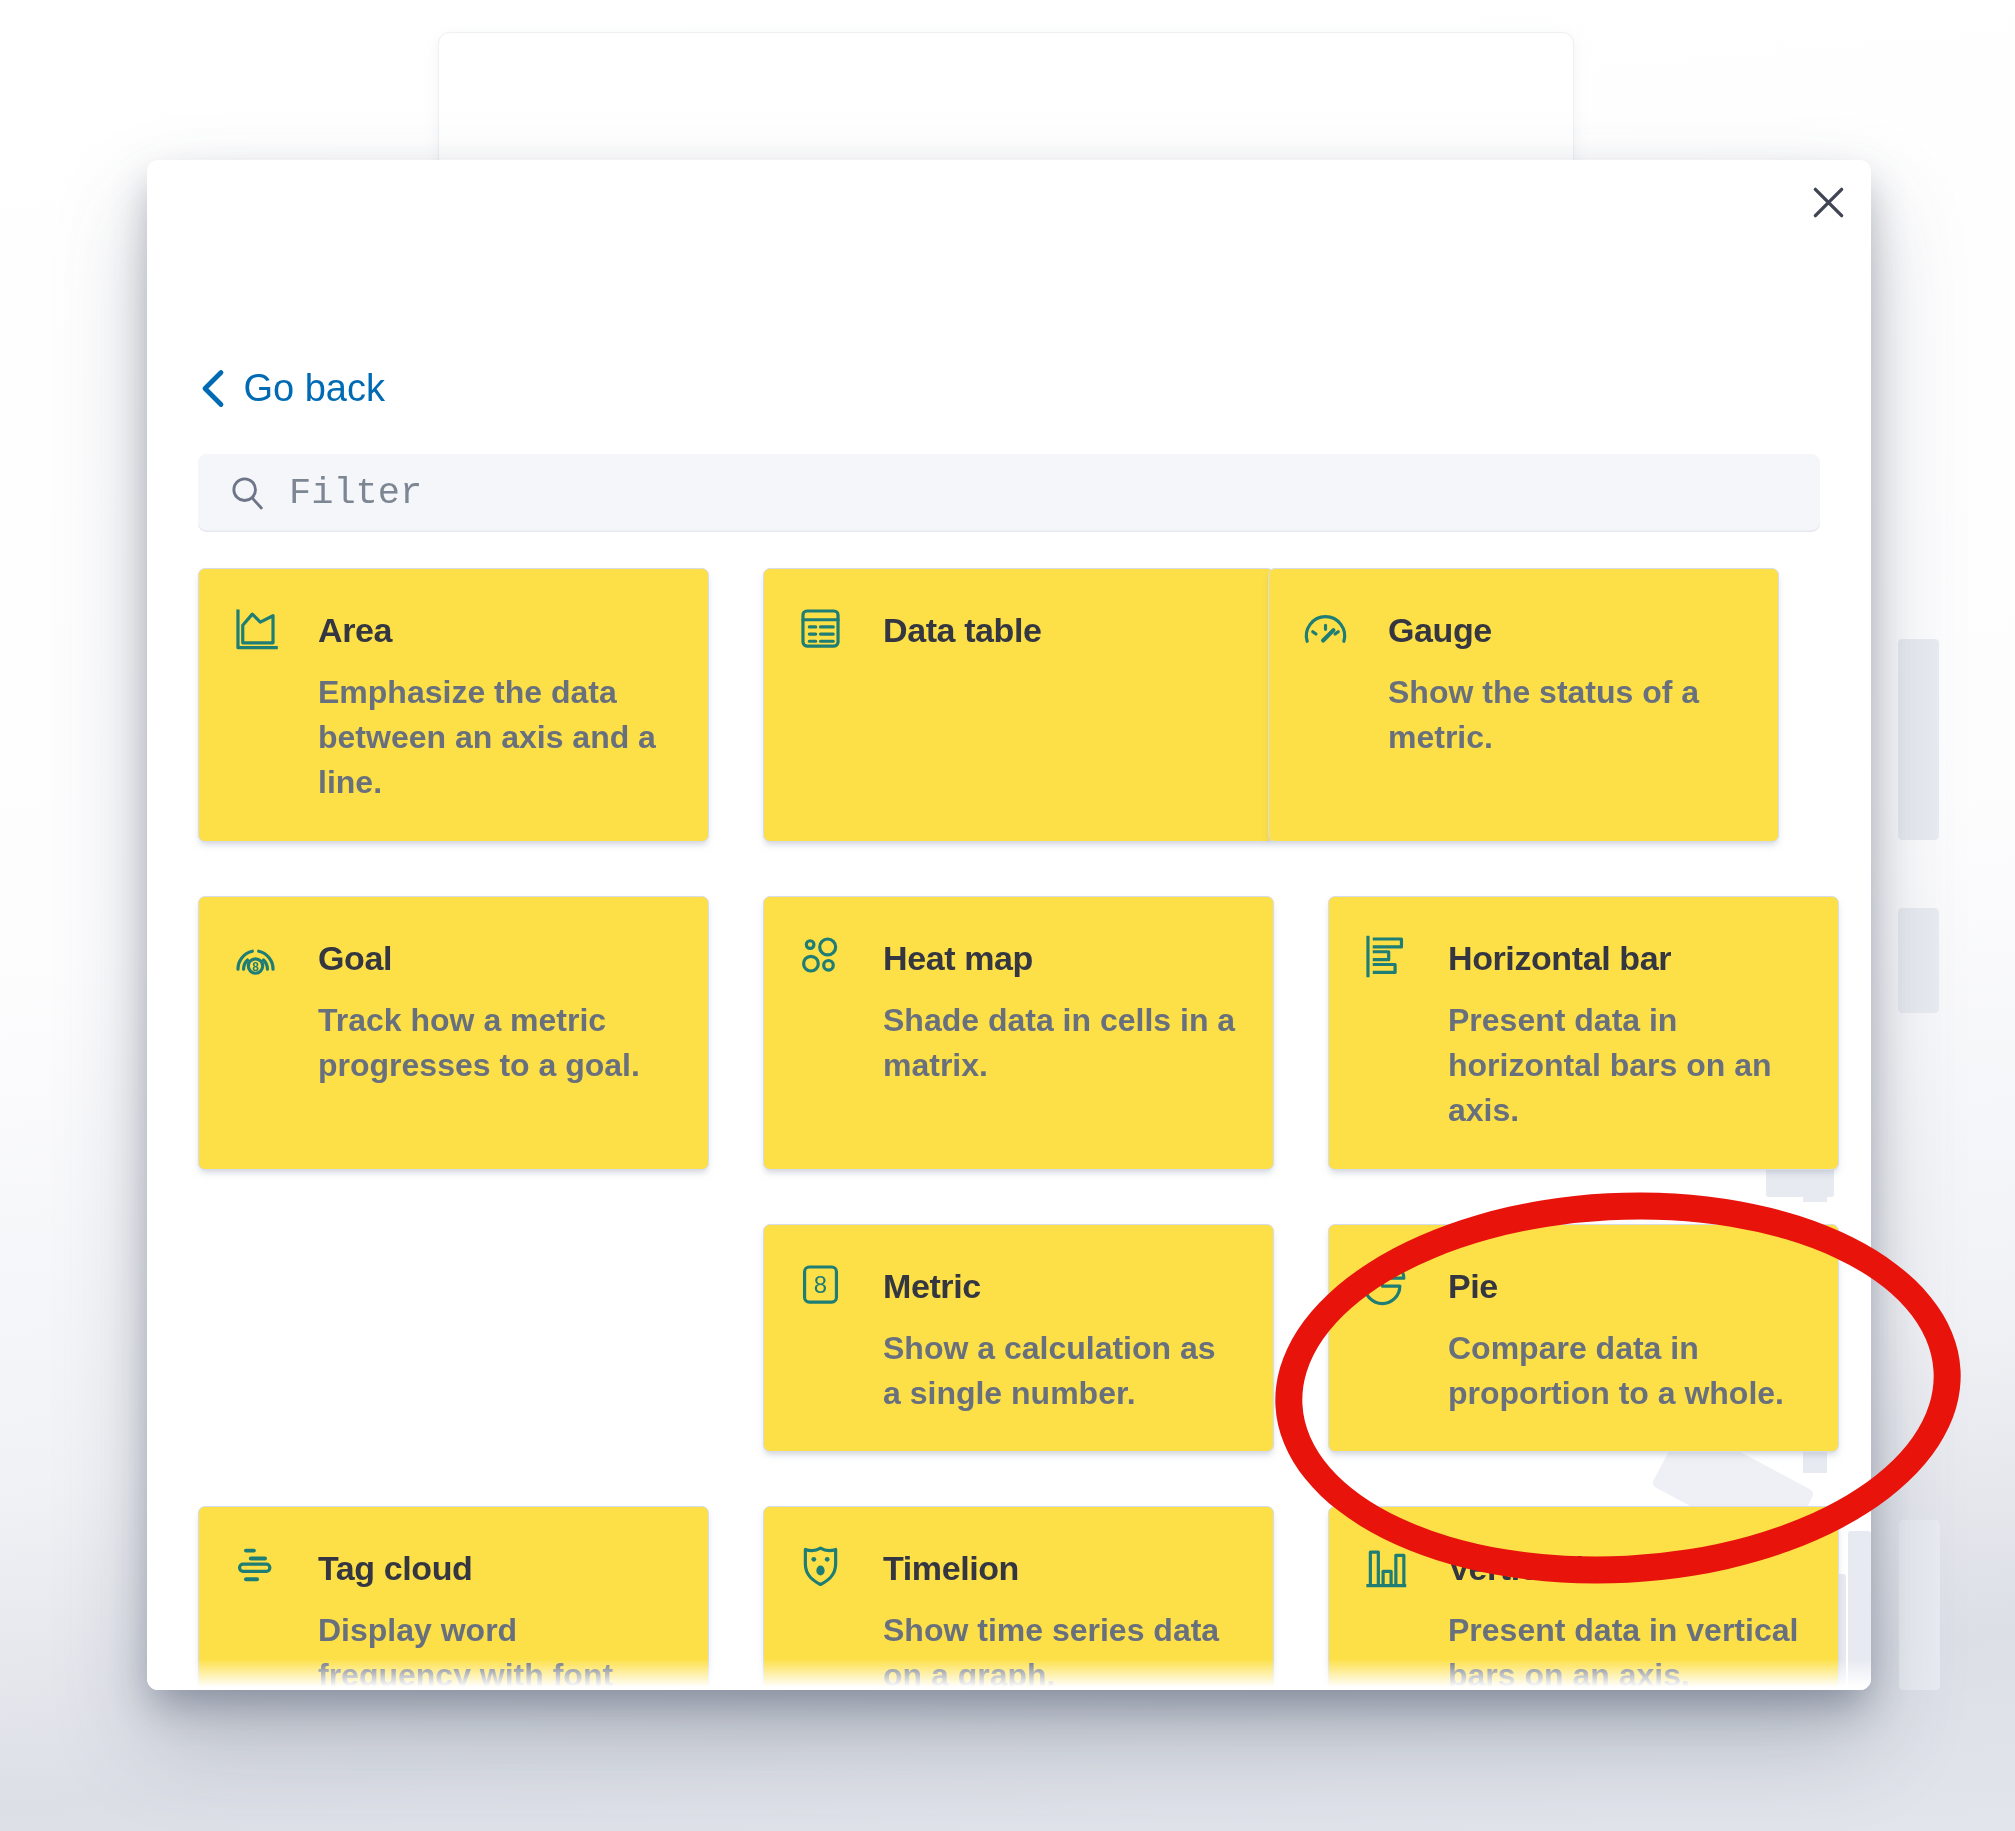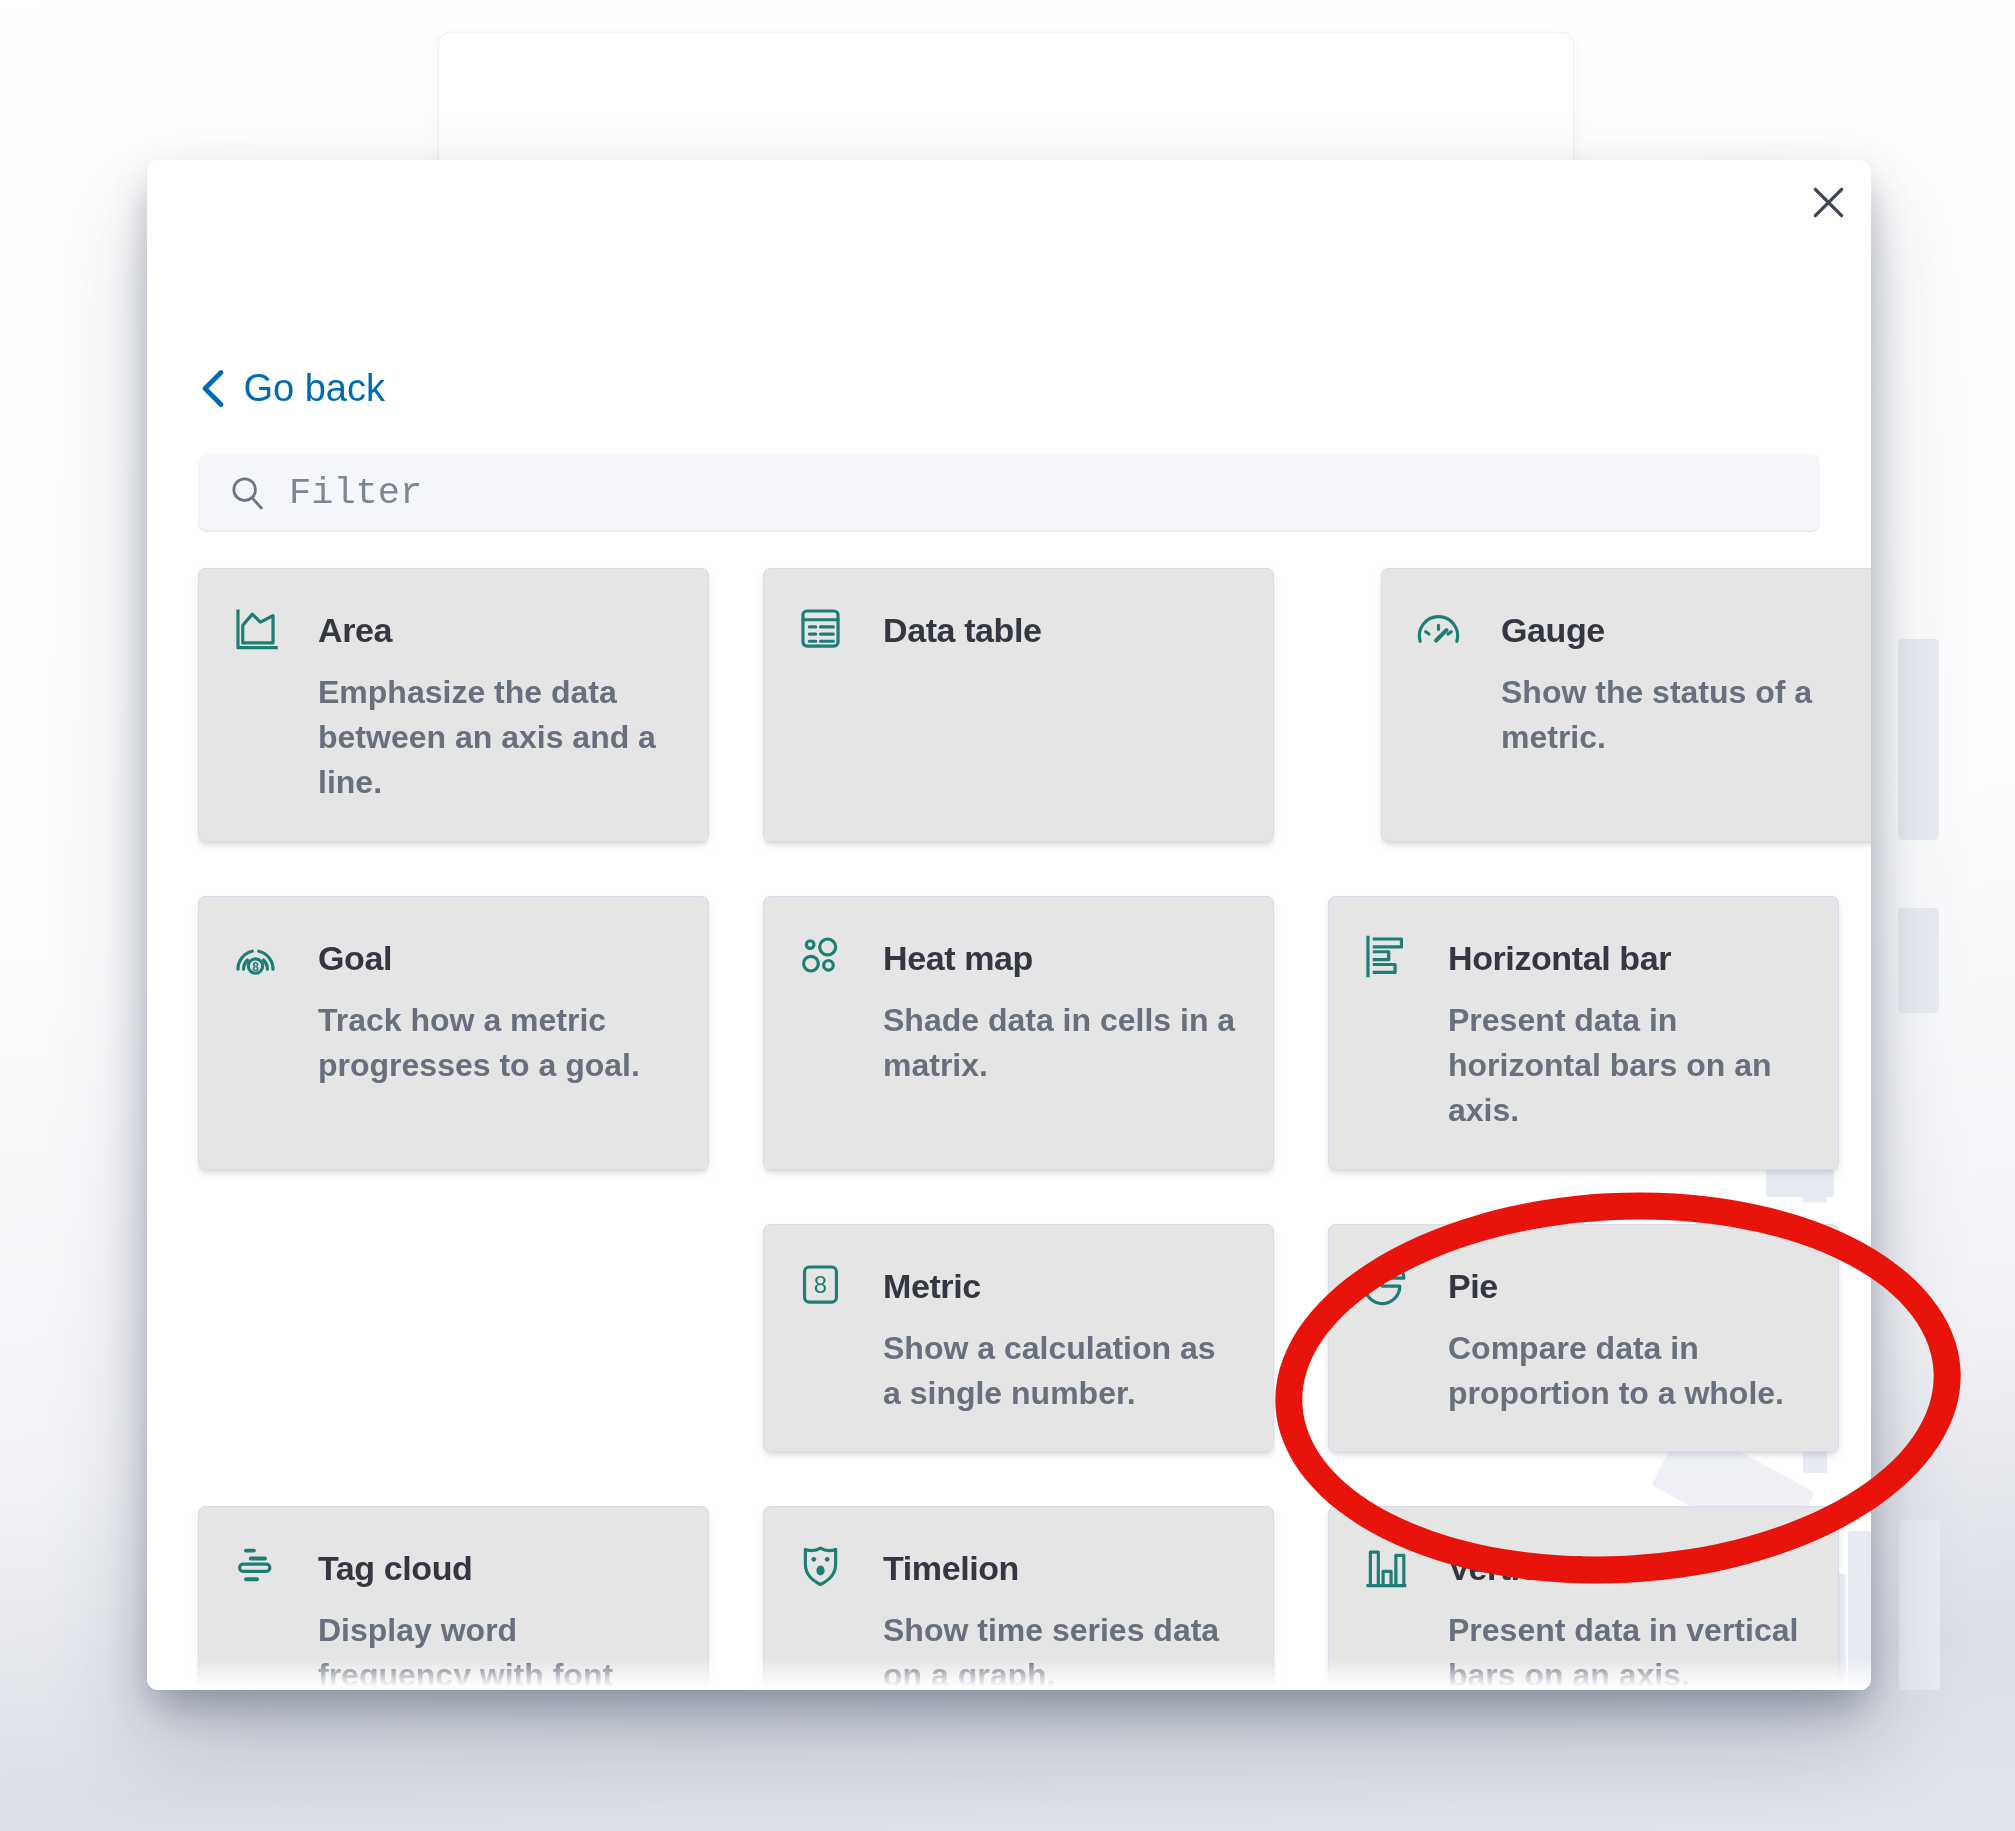--- a/index.html
+++ b/index.html
@@ -48,21 +48,21 @@
   .filter-input::placeholder{color:#7d8693;opacity:1;}
   
   .deco{position:absolute;z-index:0;background:#e7eaf1;border-radius:2.8px;}
   .deco-dashes{
     position:absolute;z-index:0;left:1656px;top:737px;width:24px;height:793px;
     background:repeating-linear-gradient(180deg,#e7eaf1 0 32.5px,transparent 32.5px 68px);
   }
   .deco-rot{position:absolute;z-index:0;background:#eef0f5;transform:rotate(28deg);border-radius:5.7px;}
   
   .card{
-    position:absolute;width:509px;background:#e5e5e5;z-index:1;
+    position:absolute;width:509px;background:#fde047;z-index:1;
     border:1.4px solid #d6dce8;border-radius:7px;cursor:pointer;
     box-shadow:0 4.2px 7px -2.8px rgba(152,162,179,.5);
   }
   .card .cicon{position:absolute;left:31px;top:34px;width:51px;height:51px;display:block;}
   .card h3{
     position:absolute;left:119px;top:42px;margin:0;
     font-size:34px;font-weight:700;color:var(--title-text,#343741);letter-spacing:-0.4px;
   }
   .card p{
     position:absolute;left:119px;top:101px;margin:0;max-width:353px;
@@ -154,21 +154,21 @@
           <g fill="none" stroke="#1e7d74" stroke-width="2" stroke-linecap="round">
         <rect x="5" y="5" width="22" height="22" rx="2.5"></rect>
             <path d="M5 10.5h22"></path>
         <path d="M9 15h4M16 15h8M9 19.5h4M16 19.5h8M9 24h4M16 24h8"></path>
           </g>
         </svg>
     </span>
     <h3>Data table</h3>
   </div>
 
-  <div class="card" style="left:1234px;top:408px;height:272px;padding-left:28px;">
+  <div class="card" style="left:1121px;top:408px;height:272px;">
     <span class="cicon">
       <svg width="51" height="51" viewBox="0 0 32 32">
           <g fill="none" stroke="#1e7d74" stroke-width="2" stroke-linecap="round">
         <path d="M4.5 24a12 12 0 1 1 23 0"></path>
             <path d="M8 18l2 1.5M16 14v2.5M24 18l-2 1.5"></path>
         <path d="M14.5 23.5l6.5-6.5" stroke-width="2.6"></path>
           </g>
         </svg>
     </span>
     <h3>Gauge</h3>

